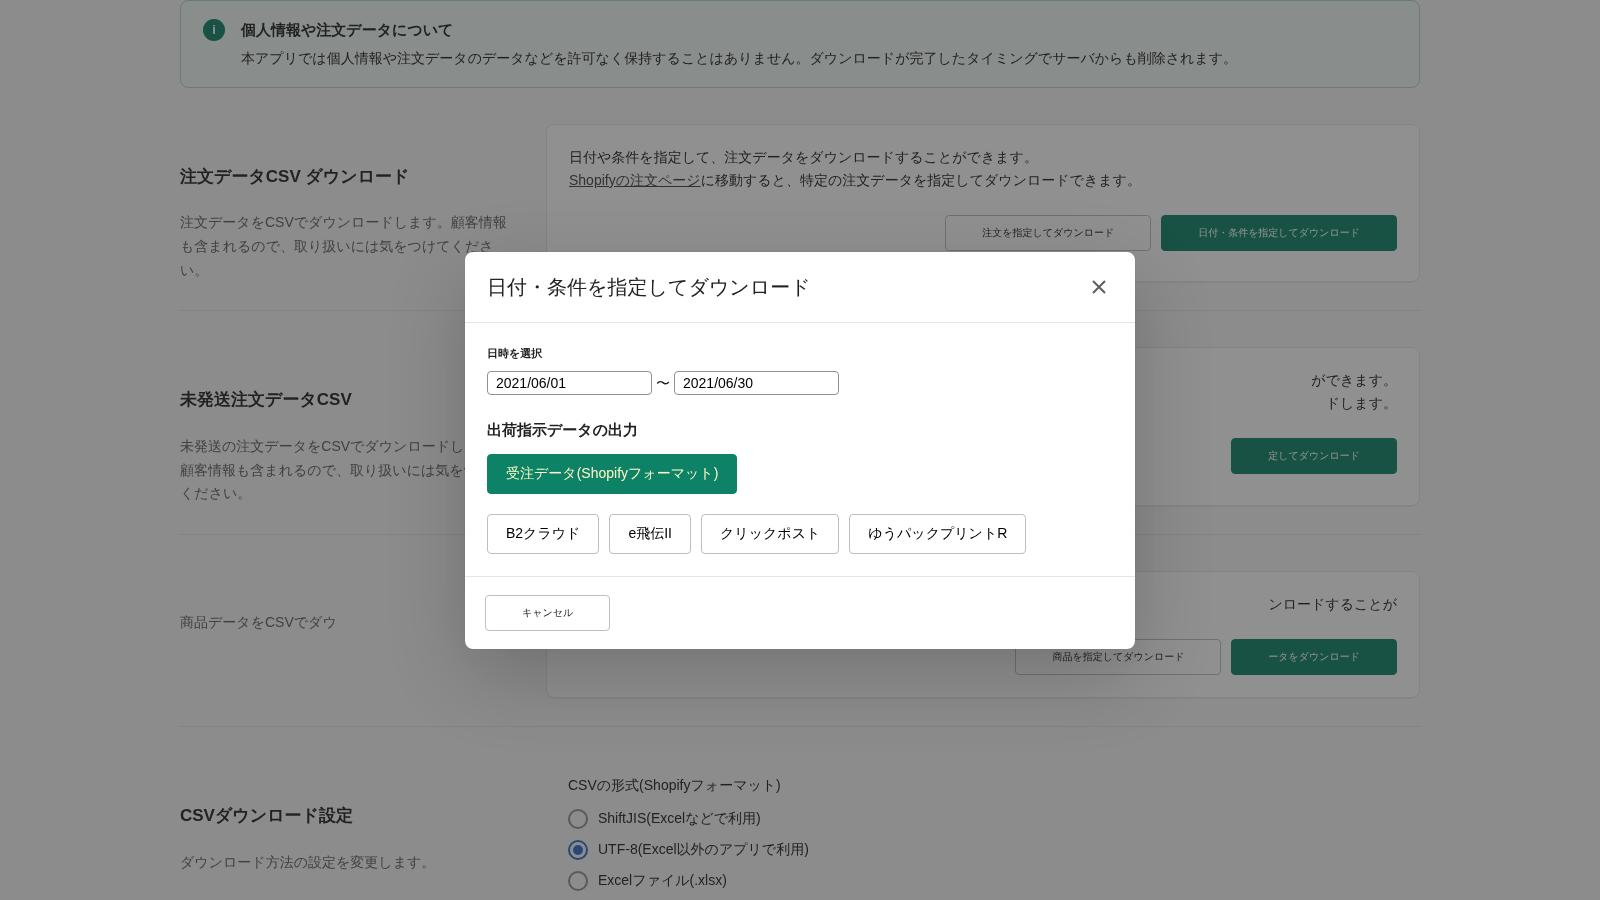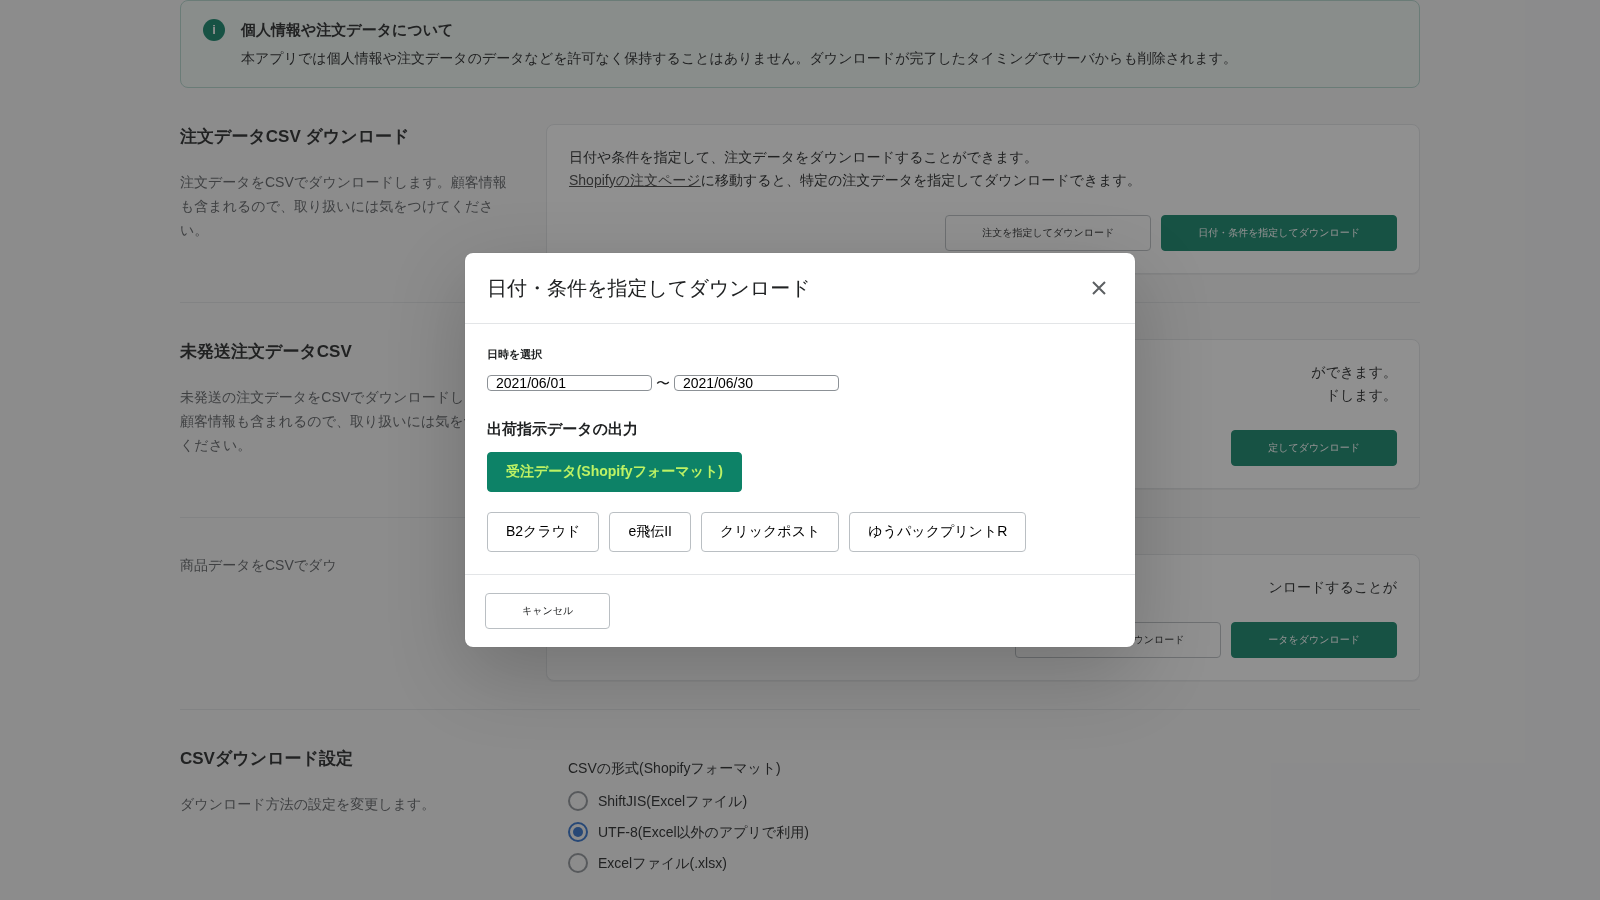--- a/index.html
+++ b/index.html
@@ -48,20 +48,21 @@
 
 .section-row {
   display: flex;
   gap: 36px;
   margin-top: 36px;
   align-items: stretch;
 }
 .section-left {
   width: 330px;
   flex-shrink: 0;
+  margin-top: 40px;
 }
 .section-title {
   font-size: 17px;
   font-weight: 600;
   margin-bottom: 22px;
 }
 .section-desc {
   font-size: 14px;
   color: #5c5f62;
   line-height: 1.7;
@@ -167,38 +168,37 @@
 .close-btn svg { width: 20px; height: 20px; }
 .modal-body { padding: 22px; }
 .field-label { font-weight: 700; font-size: 11px; margin-bottom: 10px; }
 .date-row { display: flex; align-items: center; gap: 4px; margin-bottom: 24px; }
 .date-input {
   border: 1px solid #8c9196;
   border-radius: 4px;
   padding: 4px 8px;
   font-size: 14px;
   width: 165px;
-  height: 16px;
+  height: 24px;
 }
 .tilde { font-size: 14px; }
 .format-label { font-weight: 600; font-size: 15px; margin-bottom: 12px; }
 .format-btns { display: flex; flex-wrap: wrap; gap: 10px; }
 .format-btn {
   border: 1px solid #babfc3;
   background: #fff;
   border-radius: 4px;
   padding: 10px 18px;
   font-size: 14px;
   cursor: pointer;
 }
 .format-btn.active {
   background: #0d8267;
-  color: #bef264;
+  color: #fef9c3;
   border-color: #0d8267;
-  font-weight: bold;
 }
 .modal-footer {
   border-top: 1px solid #e3e5e7;
   padding: 18px 20px;
   display: flex;
 }
 </style>
 </head>
 <body>
 
@@ -265,21 +265,21 @@
   <div class="section-row">
     <div class="section-left">
       <div class="section-title">CSVダウンロード設定</div>
       <div class="section-desc">ダウンロード方法の設定を変更します。</div>
     </div>
     <div class="no-card-right">
       <div class="format-heading">CSVの形式(Shopifyフォーマット)</div>
       <div id="radio-list">
           <div class="radio-row">
             <div class="radio"></div>
-            <span>ShiftJIS(Excelファイル)</span>
+            <span>ShiftJIS(Excelなどで利用)</span>
           </div>
           <div class="radio-row">
             <div class="radio selected"></div>
             <span>UTF-8(Excel以外のアプリで利用)</span>
           </div>
           <div class="radio-row">
             <div class="radio"></div>
             <span>Excelファイル(.xlsx)</span>
           </div>
         </div>

